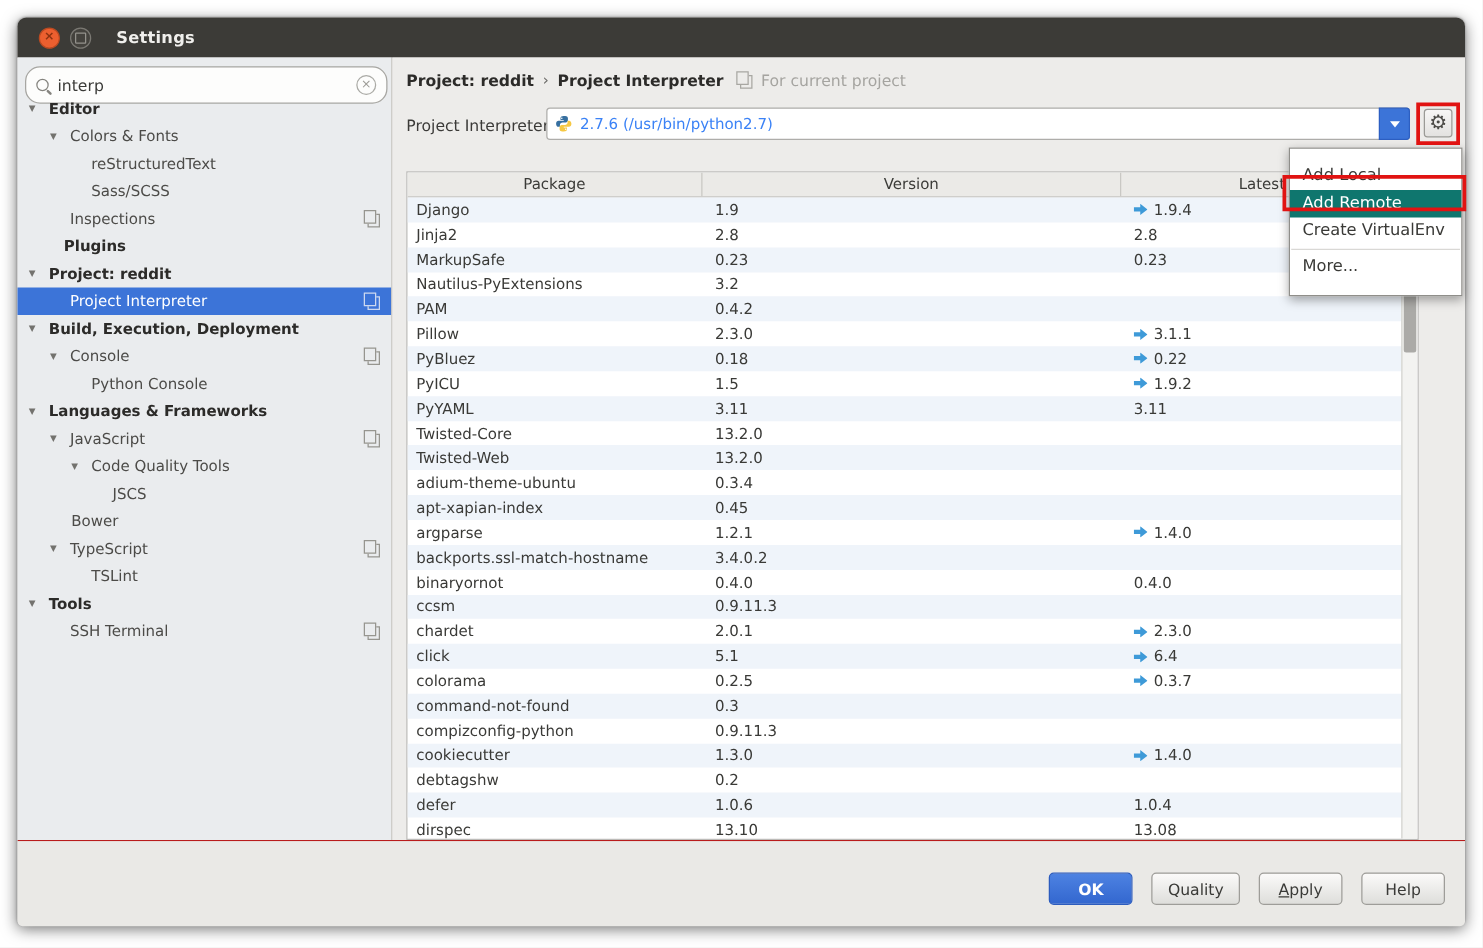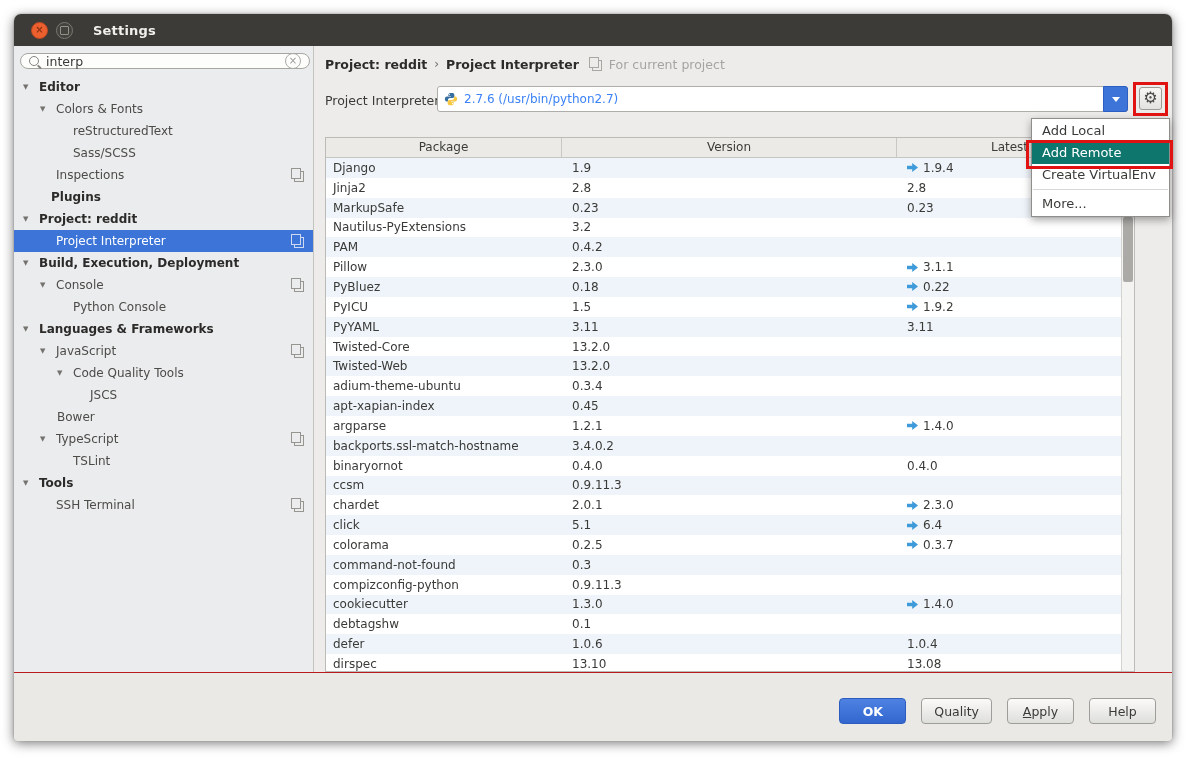--- a/index.html
+++ b/index.html
@@ -19,21 +19,21 @@
   .tb-btn{flex:none;display:flex;align-items:center;justify-content:center;border-radius:50%;
     width:17px;height:17px;box-sizing:border-box;}
   .tb-close{margin-left:17px;background:#ec5f2f;border:1px solid #bc4a21;color:#8d3210;
     font-size:10px;font-weight:bold;line-height:1;}
   .tb-max{margin-left:8px;background:#44423d;border:1px solid #7b7973;}
   .tb-max .sq{width:7px;height:7px;border:1px solid #94928c;border-radius:1px;}
   .tb-title{margin-left:20px;color:#f0efec;font-weight:bold;font-size:13px;letter-spacing:.2px;}
   
   .sidebar{position:absolute;left:0;top:32px;width:299px;height:626px;background:#eaecee;}
   .sb-divider{position:absolute;left:299px;top:32px;width:1px;height:626px;background:#c3c2bf;}
-  .search{position:absolute;left:6px;top:7px;width:290px;height:16px;background:#fdfdfc;
+  .search{position:absolute;left:6px;top:7px;width:290px;height:30px;background:#fdfdfc;
     border:1px solid #a7a6a2;border-radius:12px;box-sizing:border-box;
     display:flex;align-items:center;padding:0 8px;}
   .mag{flex:none;width:8px;height:8px;border:1.5px solid #85847f;border-radius:50%;position:relative;}
   .mag::after{content:"";position:absolute;width:5px;height:1.5px;background:#85847f;
     transform:rotate(45deg);right:-4px;bottom:-2px;border-radius:1px;}
   .search-text{flex:1;margin-left:7px;font-size:12.5px;color:#3a3a37;}
   .clear{flex:none;width:14px;height:14px;border:1px solid #ababa6;border-radius:50%;
     color:#9c9b96;font-size:10px;line-height:1;display:flex;align-items:center;justify-content:center;}
   .tree{position:absolute;left:0;top:30px;right:0;}
   .tree-row{height:22px;display:flex;align-items:center;position:relative;font-size:12px;color:#4c4b48;}
@@ -81,21 +81,21 @@
   .pkg-row{height:19.85px;display:flex;align-items:center;font-size:12px;color:#3a3a37;}
   .pkg-row.stripe{background:#eff4fa;}
   .cell-name{width:235px;padding-left:7px;box-sizing:border-box;white-space:nowrap;}
   .cell-ver{width:335px;padding-left:11px;box-sizing:border-box;white-space:nowrap;}
   .cell-latest{width:226px;padding-left:11px;box-sizing:border-box;display:flex;align-items:center;gap:5px;white-space:nowrap;}
   .pkg-scrollbar{position:absolute;top:20px;right:0;width:12px;bottom:0;background:#f3f3f1;border-left:1px solid #d4d3d0;}
   .thumb{position:absolute;left:1px;right:1px;top:59px;height:65px;background:#abaaa7;border-radius:2px;}
   
   .menu{position:absolute;left:1017px;top:104px;width:139px;background:#ffffff;
     border:1px solid #8f8e8a;box-shadow:0 3px 8px rgba(0,0,0,.35);z-index:50;
-    padding:1px 0;box-sizing:border-box;}
+    padding:11px 0;box-sizing:border-box;}
   .menu-item{height:22px;line-height:22px;padding-left:10px;font-size:13px;color:#3a3a37;white-space:nowrap;}
   .menu-item.selected{background:#0f766e;color:#ffffff;}
   .menu-divider{height:1px;background:#d9d8d5;margin:3px 1px;}
   .menu-red{left:1012px;top:126px;width:147px;height:29px;}
   
   .footer{position:absolute;left:0;top:658px;right:0;height:68px;background:#eae9e6;
     border-top:1px solid #b91c1c;border-radius:0 0 4px 4px;}
   .footer-buttons{position:absolute;top:25px;right:16px;display:flex;gap:15px;}
   .btn{min-width:67px;height:26px;background:linear-gradient(#fbfaf9,#dededb);
     border:1px solid #9e9d99;border-radius:4px;font-size:12.5px;color:#3a3a37;
@@ -456,21 +456,21 @@
             <span style="display: flex;">
               <svg width="11" height="9" viewBox="0 0 11 9" aria-hidden="true">
                 <path d="M0 2.8h5.2V0L11 4.5 5.2 9V6.2H0z" fill="#3e9ad8"></path>
               </svg>
             </span>
             <span>1.4.0</span>
           </span>
         </div>
         <div class="pkg-row">
           <span class="cell-name">debtagshw</span>
-          <span class="cell-ver">0.1</span>
+          <span class="cell-ver">0.2</span>
           <span class="cell-latest">
             <span></span>
           </span>
         </div>
         <div class="pkg-row stripe">
           <span class="cell-name">defer</span>
           <span class="cell-ver">1.0.6</span>
           <span class="cell-latest">
             <span>1.0.4</span>
           </span>

